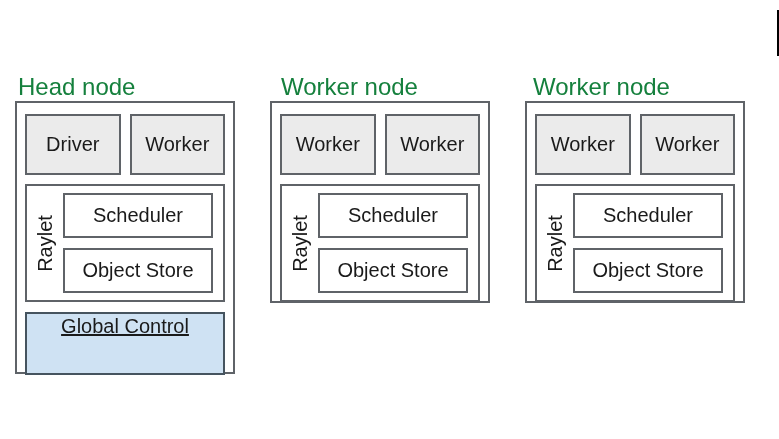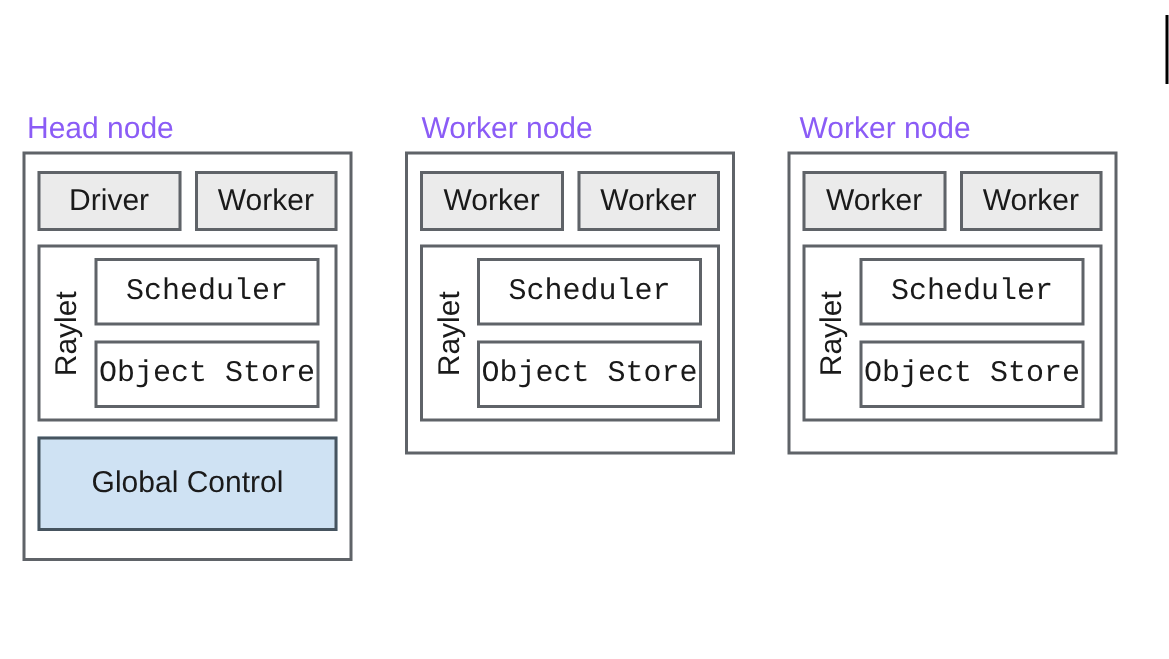--- a/index.html
+++ b/index.html
@@ -18,39 +18,39 @@
     left: 777px; top: 10px; width: 2px; height: 46px;
     background: #000000;
   }
 
   .node-group { position: absolute; top: 74px; width: 220px; }
   .pos-1 { left: 15px; }
   .pos-2 { left: 270px; }
   .pos-3 { left: 525px; }
 
   .node-label {
-    font-size: 20px; line-height: 25px; height: 25px;
-    color: #8b5cf6; white-space: nowrap;
+    font-size: 24px; line-height: 25px; height: 25px;
+    color: #15803d; white-space: nowrap;
   }
   .pos-1 .node-label { margin-left: 3px; }
   .pos-2 .node-label { margin-left: 11px; }
   .pos-3 .node-label { margin-left: 8px; }
 
   .node-box {
     box-sizing: border-box;
     margin-top: 2px;
     width: 220px;
     border: 2px solid #5f6368;
     background: #ffffff;
     padding: 11px 8px 10px 8px;
   }
   .node-box.tall { height: 273px; }
   .node-box.short { height: 202px; }
 
-  .proc-row { display: flex; gap: 9px; height: 40px; }
+  .proc-row { display: flex; gap: 9px; height: 61px; }
   .proc {
     flex: 1;
     box-sizing: border-box;
     background: #ebebeb;
     border: 2px solid #5f6368;
     display: flex; align-items: center; justify-content: center;
     font-size: 20px;
   }
 
   .raylet {
@@ -69,41 +69,41 @@
     transform: rotate(-90deg);
     font-size: 20px;
     white-space: nowrap;
   }
   .raylet-col {
     flex: 1;
     box-sizing: border-box;
     display: flex; flex-direction: column; justify-content: center;
     gap: 10px;
     padding-right: 10px;
-    font-family: Liberation Mono, monospace;
   }
   .inner-box {
     box-sizing: border-box;
     height: 45px;
     border: 2px solid #5f6368;
     background: #ffffff;
     display: flex; align-items: center; justify-content: center;
     font-size: 20px;
     white-space: nowrap;
   }
 
   .gcs {
     box-sizing: border-box;
     margin-top: 10px;
     height: 63px;
     border: 2px solid #46545f;
     background: #cfe2f3;
-    display: flex; flex-direction: column; align-items: center; justify-content: center;
+    display: flex; flex-direction: column; align-items: center; justify-content: space-between;
     font-size: 20px; line-height: 25px;
     text-align: center;
+    text-decoration: underline;
   }
 </style>
 </head>
 <body>
 
 <div class="canvas">
 
   <div class="node-group pos-1">
     <div class="node-label">Head node</div>
     <div class="node-box tall">

